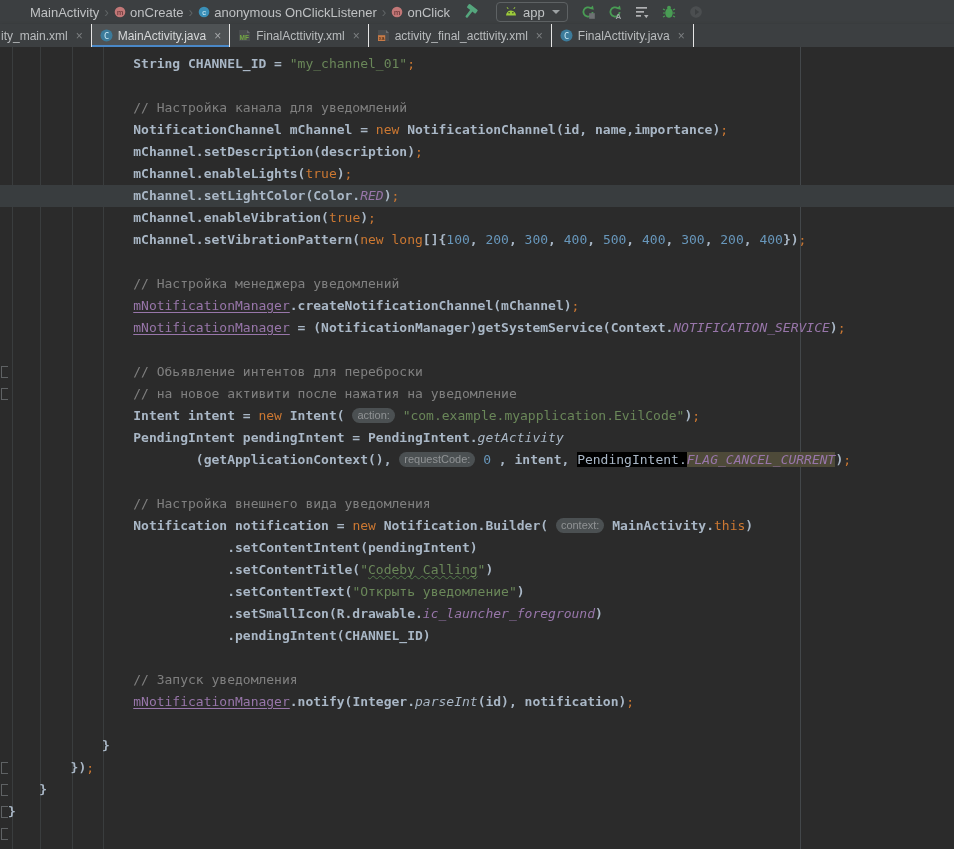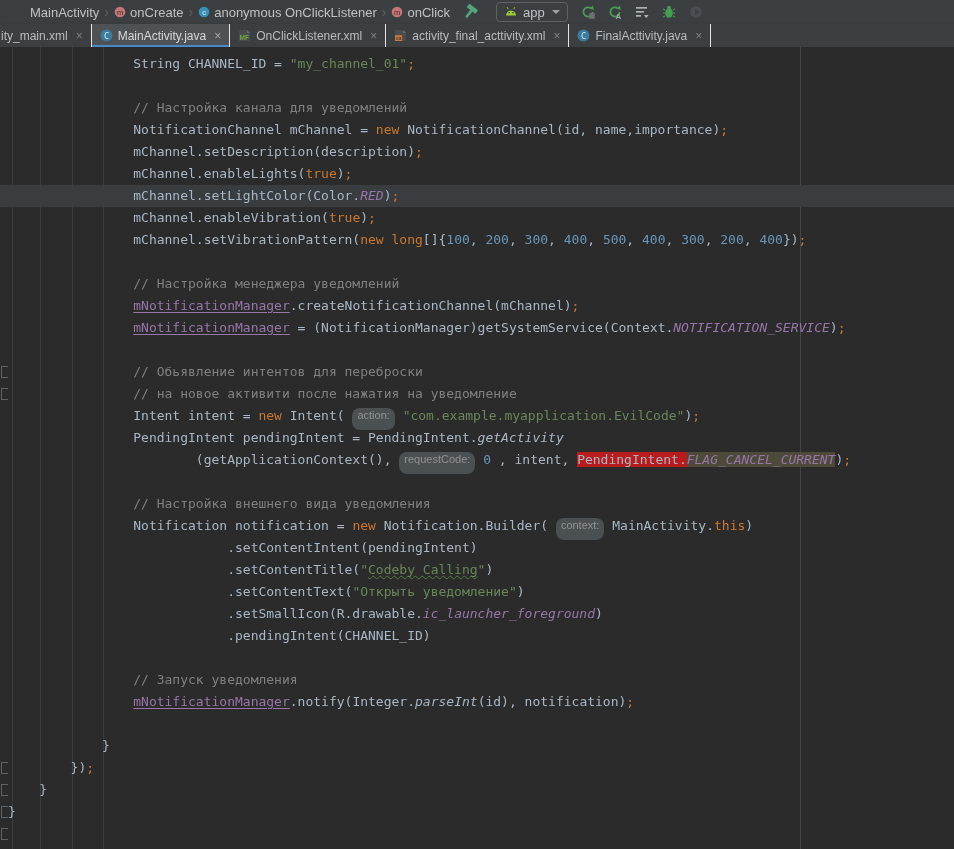--- a/index.html
+++ b/index.html
@@ -35,34 +35,34 @@
   .tab.active .close{color:#a6a9ab;}
 
   
   .editor{position:absolute;top:47px;left:0;right:0;bottom:0;background:#2b2b2b;overflow:hidden;}
   .vguide{position:absolute;top:0;bottom:0;width:1px;background:#3a3d3e;}
   .margin-line{position:absolute;top:0;bottom:0;left:800px;width:1px;background:#43474a;}
   #code{position:relative;padding-top:6px;}
   .line{height:22px;line-height:22px;white-space:pre;padding-left:8px;
         font-family:"DejaVu Sans Mono",monospace;font-size:13px;color:#a9b7c6;cursor:text;}
   .line.caret{background:#393d3f;}
-  .tk-d{color:#a9b7c6;}
+  .tk-d{color:#a9b7c6;font-weight:bold;}
   .tk-k{color:#cc7832;}
   .tk-s{color:#6a8759;}
   .tk-c{color:#808080;}
   .tk-n{color:#6897bb;}
   .tk-semi{color:#cc7832;}
   .tk-f{color:#9876aa;text-decoration:underline;text-underline-offset:2px;}
   .tk-sc{color:#9876aa;font-style:italic;}
   .tk-sm{color:#a9b7c6;font-style:italic;}
-  .tk-hl-d{color:#a9b7c6;background:#b91c1c;margin-top:8px;}
+  .tk-hl-d{color:#a9b7c6;background:#000000;margin-top:8px;}
   .tk-hl-sc{color:#9876aa;font-style:italic;background:#4e4a39;}
   .tk-typo{color:#6a8759;text-decoration:underline wavy #537a4a 1px;text-decoration-skip-ink:none;}
   .tk-hint{display:inline-block;background:#4b5052;color:#909395;border-radius:8px;
-           padding:0 5px;font-size:11px;line-height:15px;height:22px;vertical-align:1px;
+           padding:0 5px;font-size:11px;line-height:15px;height:15px;vertical-align:1px;
            font-family:"Liberation Sans",sans-serif;}
   .fold{position:absolute;left:1px;width:6px;height:10px;border:1px solid #5f6264;border-right:none;}
 </style>
 </head>
 <body>
 <div id="app">
 
   <div class="toolbar">
     <div class="crumbs" id="crumbs">
         <span class="crumb">
@@ -177,21 +177,21 @@
         <span class="close">×</span>
       </div>
       <div class="tab">
         <span class="icon">
           <svg width="13" height="13">
             <path d="M1 1h8l3 3v8H1z" fill="#494c4e"></path>
             <path d="M9 1l3 3H9z" fill="#6a6d6f"></path>
             <text x="6.2" y="11" text-anchor="middle" font-size="6.5" font-weight="bold" fill="#73A744" font-family="sans-serif">MF</text>
           </svg>
         </span>
-        <span>OnClickListener.xml</span>
+        <span>FinalActtivity.xml</span>
         <span class="close">×</span>
       </div>
       <div class="tab">
         <span class="icon">
           <svg width="13" height="13">
             <path d="M1 1h8l3 3v8H1z" fill="#494c4e"></path>
             <path d="M9 1l3 3H9z" fill="#6a6d6f"></path>
             <rect x="1" y="6.2" width="7.2" height="5.8" fill="#C77B48"></rect>
             <text x="4.6" y="11" text-anchor="middle" font-size="5.5" fill="#3a2413" font-family="sans-serif">xa</text>
           </svg>

